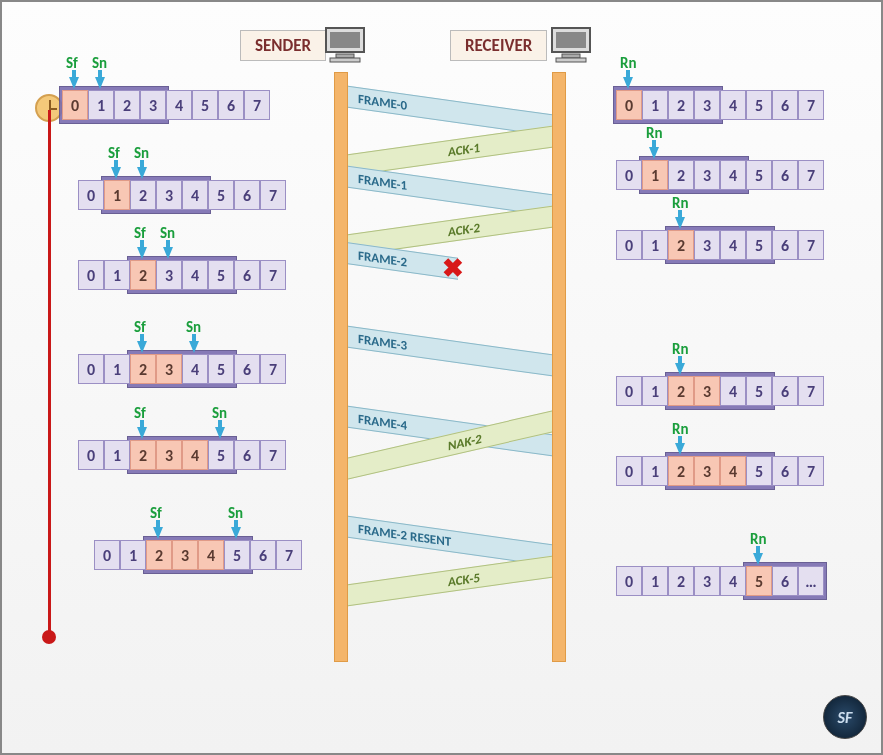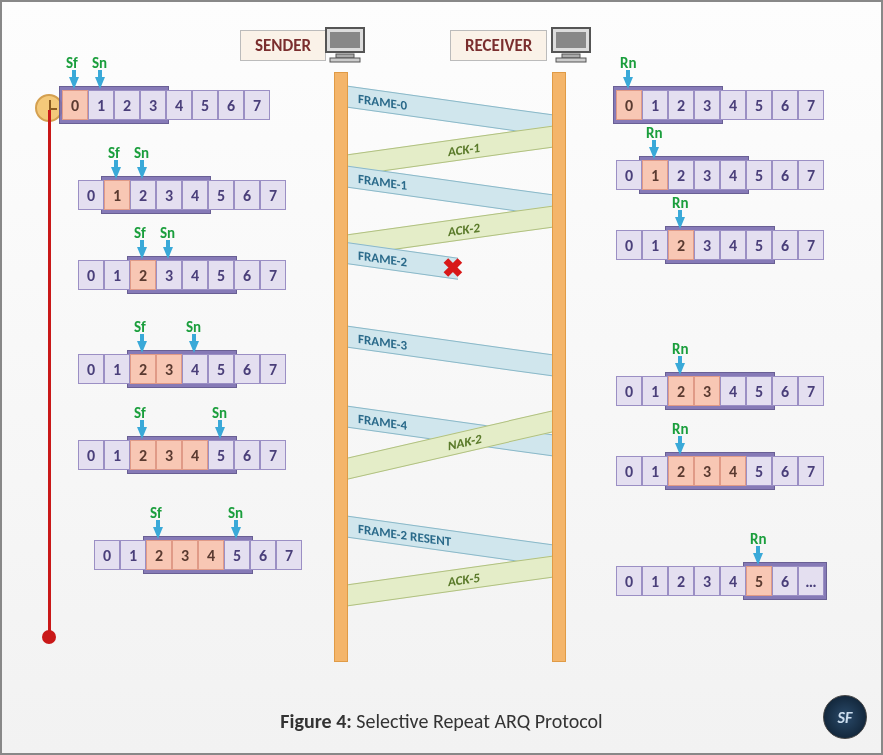--- a/index.html
+++ b/index.html
@@ -326,18 +326,15 @@
       <div class="band ack" style="top: 218px;">ACK-2</div>
       <div class="band frame" style="top: 248px; width: 110px;">FRAME-2</div>
       <div class="cross" style="left: 440px; top: 250px;">✖</div>
       <div class="band frame" style="top: 338px;">FRAME-3</div>
       <div class="band frame" style="top: 418px;">FRAME-4</div>
       <div class="band nak" style="top: 432px;">NAK-2</div>
       <div class="band resent" style="top: 528px;">FRAME-2 RESENT</div>
       <div class="band ack" style="top: 568px;">ACK-5</div>
     </div>
 
-  <div class="caption">
-    <b>Figure 4:</b><span>  Selective Repeat ARQ Protocol</span>
-  </div>
 
   <div class="logo">SF</div>
 </div>
 
 </body></html>

